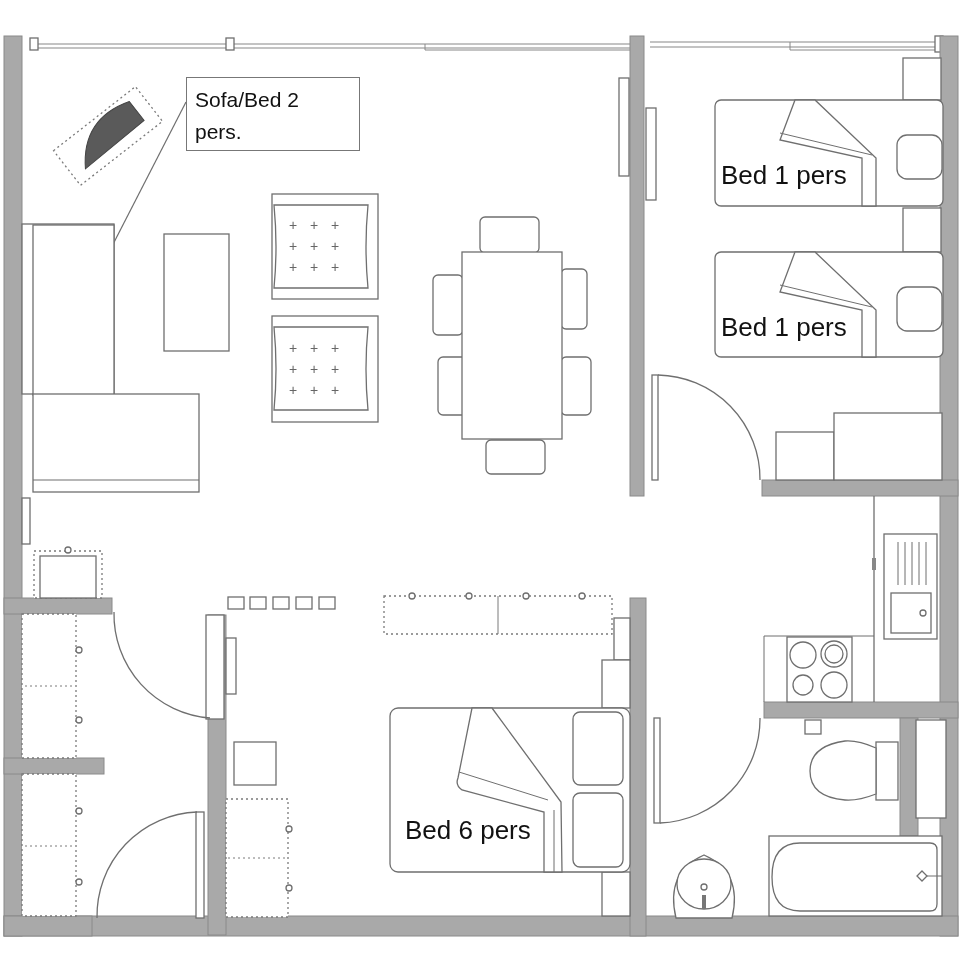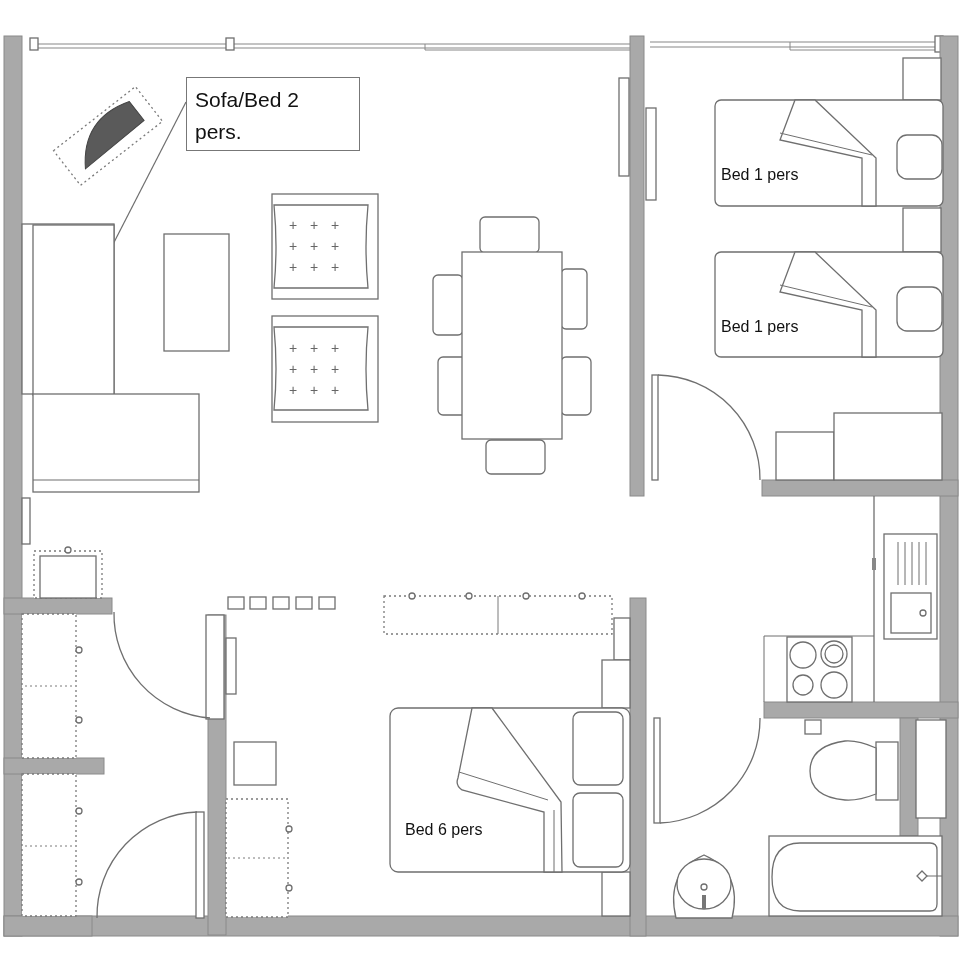--- a/index.html
+++ b/index.html
@@ -2,21 +2,21 @@
 <html><head>
 <meta charset="utf-8">
 <style>
   html, body { margin: 0; padding: 0; background: #ffffff; }
   body { width: 960px; height: 960px; position: relative; overflow: hidden; font-family: "Liberation Sans", sans-serif; }
   svg#plan { position: absolute; left: 0; top: 0; }
   .wall { fill: #a9a9a9; stroke: #8a8a8a; stroke-width: 1; }
   .ln { fill: #ffffff; stroke: #6f6f6f; stroke-width: 1.3; }
   .ln-none { fill: none; stroke: #6f6f6f; stroke-width: 1.3; }
   .dot { fill: #ffffff; stroke: #7a7a7a; stroke-width: 1.3; stroke-dasharray: 2 3; }
-  .label { position: absolute; color: #111; font-size: 16px; line-height: 26px; white-space: nowrap; }
+  .label { position: absolute; color: #111; font-size: 26px; line-height: 26px; white-space: nowrap; }
   .label-box { position: absolute; left: 186px; top: 68px; width: 174px; height: 74px; border: 1.5px solid #777; background: #fff; box-sizing: border-box; padding: 6px 8px; font-size: 21px; line-height: 32px; color: #111; margin-top: 9px; }
 </style>
 </head>
 <body>
 
 <svg id="plan" width="960" height="960" viewBox="0 0 960 960">
 
   <g>
     <line x1="36" y1="44" x2="630" y2="44" stroke="#888" stroke-width="1.2"></line>
     <line x1="36" y1="48" x2="630" y2="48" stroke="#888" stroke-width="1.2"></line>

